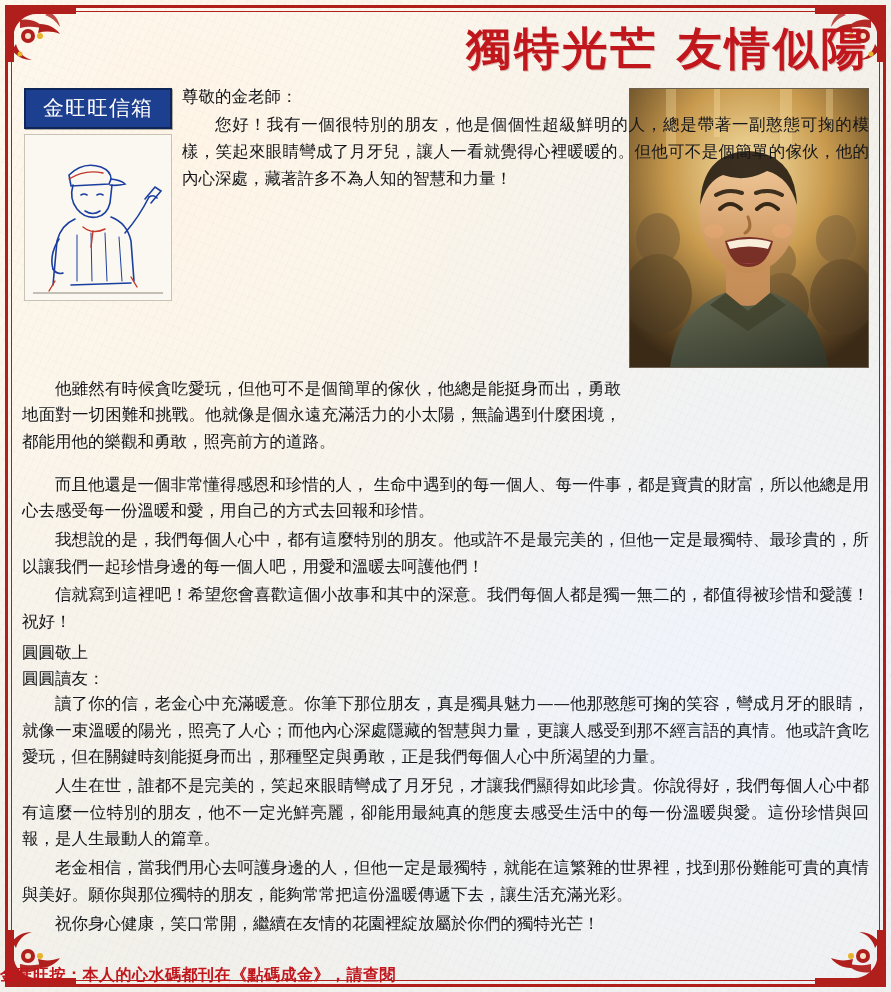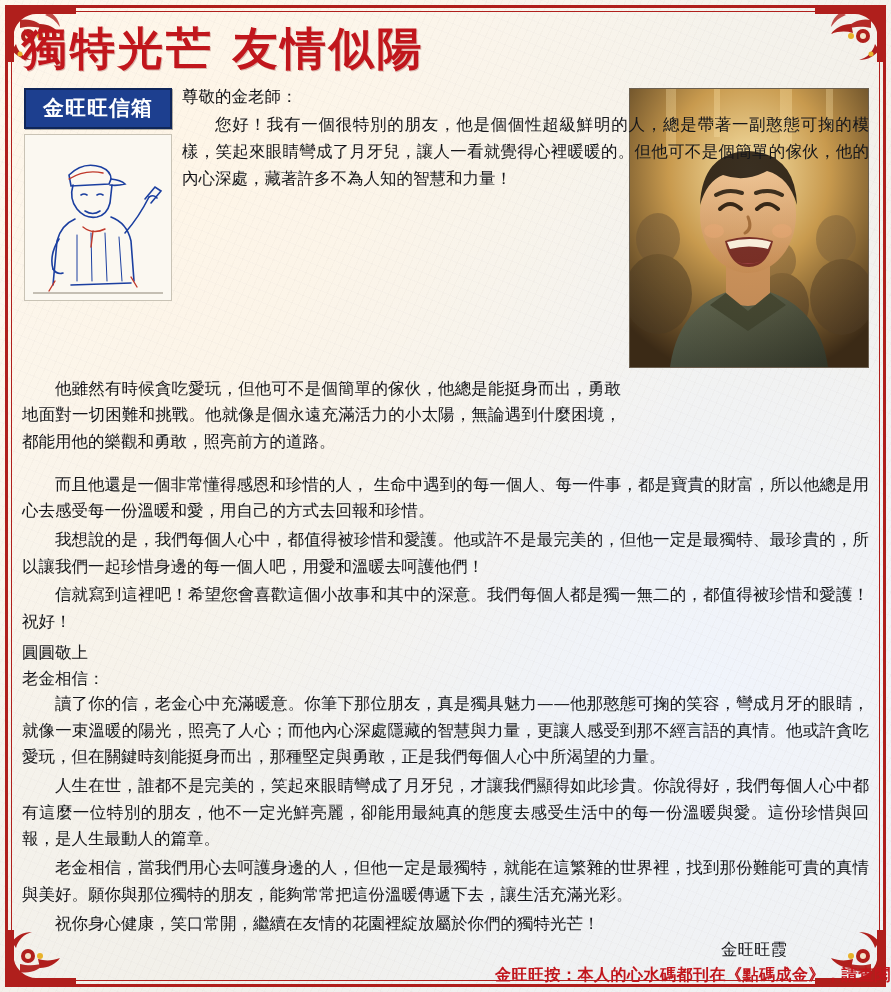--- a/index.html
+++ b/index.html
@@ -56,21 +56,21 @@
 
   .content {
     position: absolute;
     left: 22px;
     top: 18px;
     width: 847px;
     height: 956px;
   }
 
   .headline {
-    text-align: left;
+    text-align: right;
     color: #c1161c;
     font-family: "DejaVu Serif", serif;
     font-weight: bold;
     font-size: 45px;
     letter-spacing: 3px;
     line-height: 1.1;
     margin: 6px 0 10px 0;
     text-shadow: 1px 1px 0 rgba(120,0,0,0.25);
   }
 
@@ -82,21 +82,21 @@
   .masthead {
     position: absolute;
     left: 2px;
     top: 4px;
     width: 148px;
   }
   .masthead-label {
     background: #1d3f8f;
     color: #ffffff;
     font-family: "DejaVu Serif", serif;
-    font-weight: bold;
+    font-weight: normal;
     font-size: 21px;
     letter-spacing: 1px;
     text-align: center;
     padding: 4px 0 5px 0;
     border: 2px solid #0f2659;
     box-shadow: 1px 1px 0 rgba(0,0,0,0.3);
   }
   .masthead-art {
     margin-top: 5px;
     height: 165px;
@@ -159,21 +159,21 @@
     font-size: 16.5px;
     color: #15161a;
     margin: 2px 0 1px 0;
   }
 
   .footer-note {
     position: absolute;
     left: 0;
     right: 0;
     bottom: 6px;
-    text-align: right;
+    text-align: left;
     color: #c1161c;
     font-family: "DejaVu Serif", serif;
     font-weight: bold;
     font-size: 16px;
     letter-spacing: 0.5px;
   }
 
   .sign-bottom {
     text-align: right;
     font-family: "DejaVu Serif", serif;
@@ -377,34 +377,33 @@
         <p>尊敬的金老師：</p>
         <p class="indent">您好！我有一個很特別的朋友，他是個個性超級鮮明的人，總是帶著一副憨態可掬的模樣，笑起來眼睛彎成了月牙兒，讓人一看就覺得心裡暖暖的。但他可不是個簡單的傢伙，他的內心深處，藏著許多不為人知的智慧和力量！</p>
       </div>
 
       <div class="mid-block col-text">
         <p class="indent">他雖然有時候貪吃愛玩，但他可不是個簡單的傢伙，他總是能挺身而出，勇敢地面對一切困難和挑戰。他就像是個永遠充滿活力的小太陽，無論遇到什麼困境，都能用他的樂觀和勇敢，照亮前方的道路。</p>
       </div>
 
       <div class="full-block col-text">
         <p class="indent">而且他還是一個非常懂得感恩和珍惜的人， 生命中遇到的每一個人、每一件事，都是寶貴的財富，所以他總是用心去感受每一份溫暖和愛，用自己的方式去回報和珍惜。</p>
-        <p class="indent">我想說的是，我們每個人心中，都值得被珍惜和愛護。他或許不是最完美的，但他一定是最獨特、最珍貴的，所以讓我們一起珍惜身邊的每一個人吧，用愛和溫暖去呵護他們！</p>
+        <p class="indent">我想說的是，我們每個人心中，都有這麼特別的朋友。他或許不是最完美的，但他一定是最獨特、最珍貴的，所以讓我們一起珍惜身邊的每一個人吧，用愛和溫暖去呵護他們！</p>
         <p class="indent">信就寫到這裡吧！希望您會喜歡這個小故事和其中的深意。我們每個人都是獨一無二的，都值得被珍惜和愛護！祝好！</p>
       </div>
 
       <div class="sign-right">圓圓敬上</div>
 
-      <div class="reply-head">老金相信：</div>
+      <div class="reply-head">圓圓讀友：</div>
 
       <div class="full-block col-text">
         <p class="indent">讀了你的信，老金心中充滿暖意。你筆下那位朋友，真是獨具魅力——他那憨態可掬的笑容，彎成月牙的眼睛，就像一束溫暖的陽光，照亮了人心；而他內心深處隱藏的智慧與力量，更讓人感受到那不經言語的真情。他或許貪吃愛玩，但在關鍵時刻能挺身而出，那種堅定與勇敢，正是我們每個人心中所渴望的力量。</p>
         <p class="indent">人生在世，誰都不是完美的，笑起來眼睛彎成了月牙兒，才讓我們顯得如此珍貴。你說得好，我們每個人心中都有這麼一位特別的朋友，他不一定光鮮亮麗，卻能用最純真的態度去感受生活中的每一份溫暖與愛。這份珍惜與回報，是人生最動人的篇章。</p>
         <p class="indent">老金相信，當我們用心去呵護身邊的人，但他一定是最獨特，就能在這繁雜的世界裡，找到那份難能可貴的真情與美好。願你與那位獨特的朋友，能夠常常把這份溫暖傳遞下去，讓生活充滿光彩。</p>
         <p class="indent">祝你身心健康，笑口常開，繼續在友情的花園裡綻放屬於你們的獨特光芒！</p>
       </div>
 
-      <div class="sign-bottom">金旺旺霞</div>
 
     </div>
   </div>
 
   <div class="footer-note">金旺旺按：本人的心水碼都刊在《點碼成金》，請查閱</div>
 </div>
 
 </body></html>

